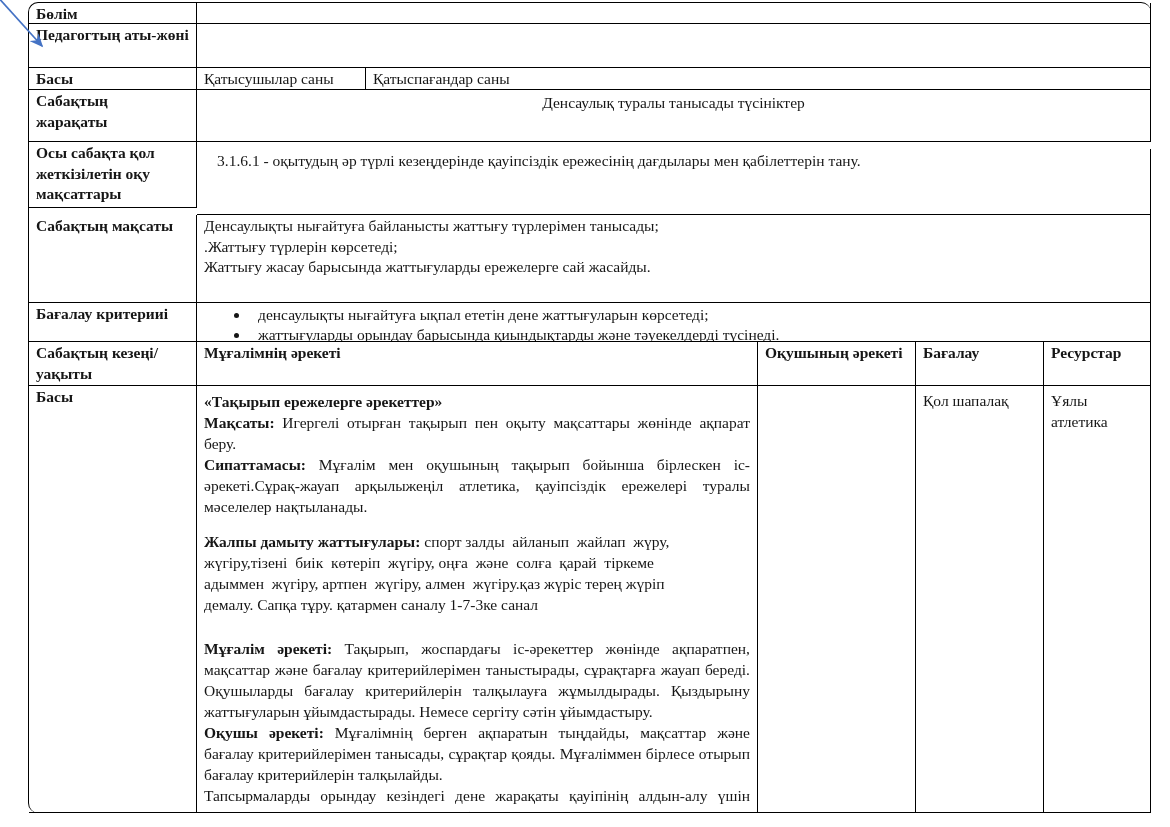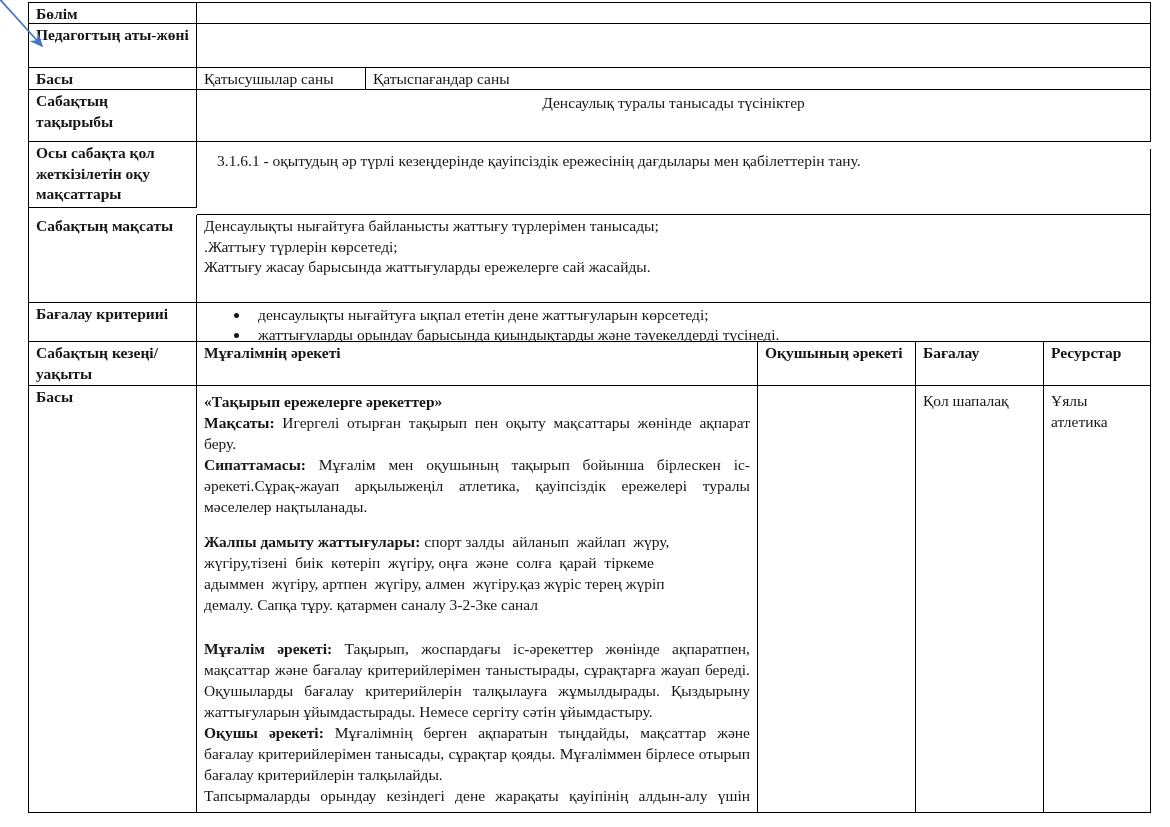--- a/index.html
+++ b/index.html
@@ -1,21 +1,21 @@
 <!DOCTYPE html>
 <html><head>
 <meta charset="utf-8">
 <style>
   html,body{margin:0;padding:0;background:#ffffff;}
   .page{
     position:relative;width:1170px;height:827px;background:#ffffff;overflow:hidden;
     font-family:"Liberation Serif","DejaVu Serif",serif;color:#161616;font-size:15.5px;
   }
   .arrow-svg{position:absolute;left:0;top:0;width:70px;height:70px;z-index:5;}
-  .tbl{position:absolute;left:28px;top:2px;width:1122px;border-top:1.5px solid #000;border-left:1.5px solid #000;}
+  .tbl{position:absolute;left:28px;top:2px;width:1122px;border-top:1.5px solid #000;border-left:1.5px solid #000;border-radius:10px;}
   .row{display:flex;width:100%;}
   .c{border-right:1.5px solid #000;border-bottom:1.5px solid #000;box-sizing:border-box;
      padding:1px 7px;line-height:20.5px;overflow:hidden;}
   .bold{font-weight:bold;}
   
   .w-label{width:168px;flex:none;}
   .w-rest{flex:1;min-width:0;}
   .w-part{width:169px;flex:none;}
   .w-teach{width:561px;flex:none;}
   .w-stud{width:158px;flex:none;}
@@ -72,21 +72,21 @@
     </div>
 
 
     <div class="row r4">
       <div class="c w-label bold">Басы</div>
       <div class="c w-part">Қатысушылар саны</div>
       <div class="c w-rest">Қатыспағандар саны</div>
     </div>
 
     <div class="row r5">
-      <div class="c w-label bold wrap-narrow"><span>Сабақтың тақырыбы</span></div>
+      <div class="c w-label bold wrap-narrow"><span>Сабақтың жарақаты</span></div>
       <div class="c w-rest topic-value">Денсаулық туралы танысады түсініктер</div>
     </div>
 
     <div class="row r6">
       <div class="c w-label bold">Осы сабақта қол жеткізілетін оқу мақсаттары</div>
       <div class="c w-rest objectives-value">3.1.6.1 - оқытудың әр түрлі кезеңдерінде қауіпсіздік ережесінің дағдылары мен қабілеттерін тану.</div>
     </div>
 
     <div class="row r7">
       <div class="c w-label bold">Сабақтың  мақсаты</div>
@@ -114,21 +114,21 @@
       <div class="c w-assess bold">Бағалау</div>
       <div class="c w-res bold">Ресурстар</div>
     </div>
 
     <div class="row r10">
       <div class="c w-label bold">Басы</div>
       <div class="c w-teach teach-cell">
         <p class="para bold">«Тақырып ережелерге әрекеттер»</p>
         <p class="para"><b>Мақсаты:</b><span> Игергелі отырған тақырып пен оқыту мақсаттары жөнінде ақпарат беру.</span></p>
         <p class="para"><b>Сипаттамасы:</b><span> Мұғалім мен оқушының тақырып бойынша бірлескен іс-әрекеті.Сұрақ-жауап арқылыжеңіл атлетика, қауіпсіздік ережелері туралы мәселелер нақтыланады.</span></p>
-        <p class="para zhalpy"><b>Жалпы дамыту жаттығулары:</b><span> спорт залды  айланып  жайлап  жүру,</span><br><span>жүгіру,тізені  биік  көтеріп  жүгіру, оңға  және  солға  қарай  тіркеме</span><br><span>адыммен  жүгіру, артпен  жүгіру, алмен  жүгіру.қаз жүріс терең жүріп</span><br><span>демалу. Сапқа тұру. қатармен саналу 3-2-3ке санал</span></p>
+        <p class="para zhalpy"><b>Жалпы дамыту жаттығулары:</b><span> спорт залды  айланып  жайлап  жүру,</span><br><span>жүгіру,тізені  биік  көтеріп  жүгіру, оңға  және  солға  қарай  тіркеме</span><br><span>адыммен  жүгіру, артпен  жүгіру, алмен  жүгіру.қаз жүріс терең жүріп</span><br><span>демалу. Сапқа тұру. қатармен саналу 1-7-3ке санал</span></p>
         <p class="para mugalim"><b>Мұғалім әрекеті:</b><span> Тақырып, жоспардағы іс-әрекеттер жөнінде ақпаратпен, мақсаттар және бағалау критерийлерімен таныстырады, сұрақтарға жауап береді. Оқушыларды бағалау критерийлерін талқылауға жұмылдырады. Қыздырыну жаттығуларын ұйымдастырады. Немесе сергіту сәтін ұйымдастыру.</span></p>
         <p class="para"><b>Оқушы әрекеті:</b><span> Мұғалімнің берген ақпаратын тыңдайды, мақсаттар және бағалау критерийлерімен танысады, сұрақтар қояды. Мұғаліммен бірлесе отырып бағалау критерийлерін талқылайды.</span></p>
         <p class="para">Тапсырмаларды орындау кезіндегі дене жарақаты қауіпінің алдын-алу үшін қыздырыну жаттығуларын орындайды (жүру, жүгіру, қайталап жүгіру, қозғалыста ЖДЖ-ын орындайды)</p>
       </div>
       <div class="c w-stud"></div>
       <div class="c w-assess plan-val">Қол шапалақ</div>
       <div class="c w-res plan-val">Ұялы атлетика</div>
     </div>
 
   </div>

